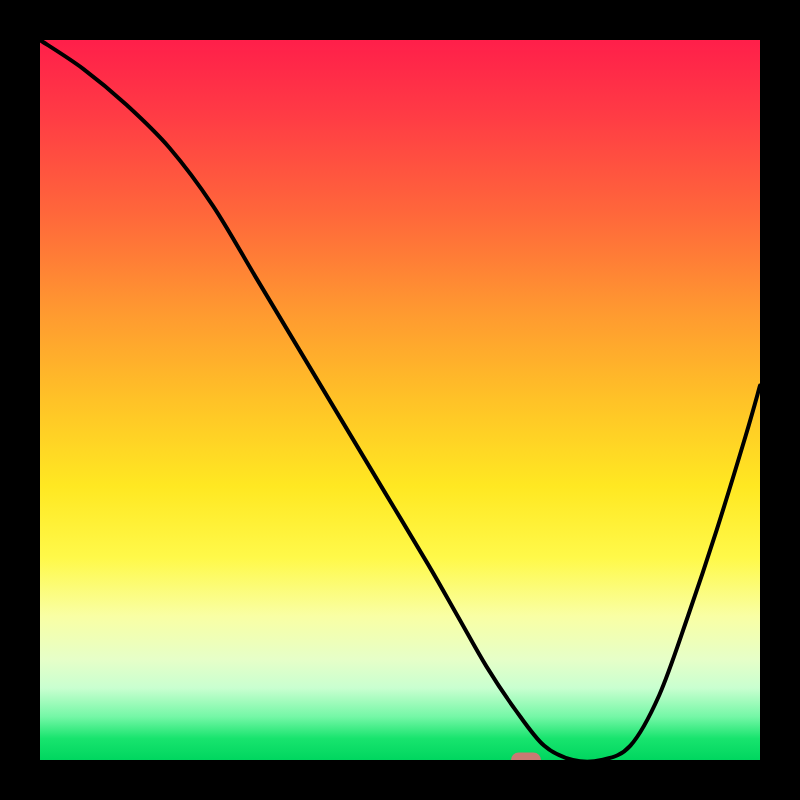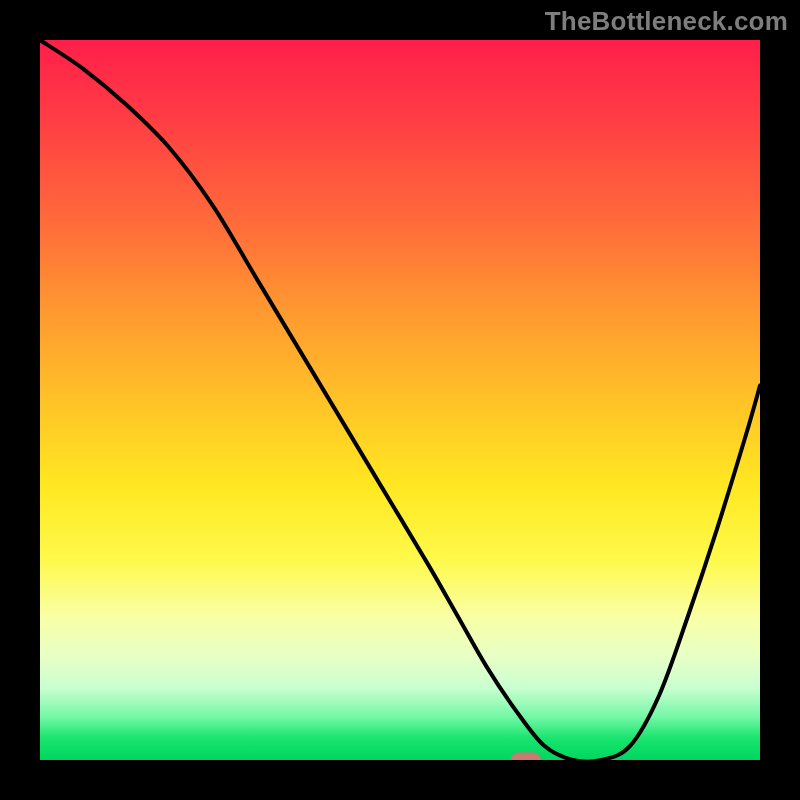--- a/index.html
+++ b/index.html
@@ -21,21 +21,20 @@
       #18e46e 97%,
       #00d65f 100%)}
     .curve-svg{position:absolute;inset:0;z-index:2}
     .marker{position:absolute;width:30px;height:15px;border-radius:8px;background:#c97a73;z-index:2;transform:translate(-50%,-50%)}
   </style>
 </head>
 <body>
 
 <div class="frame">
 
-  <div class="watermark">TheBottleneck.com</div>
 
   <div class="plot">
     <div class="gradient"></div>
 
     <svg class="curve-svg" viewBox="0 0 720 720" preserveAspectRatio="none">
       <path id="curve-path" d="M 0,0 C 7.199999999999999,4.800000000000011 28.799999999999997,18.000000000000078 43.199999999999996,28.800000000000068 C 57.599999999999994,39.60000000000006 71.99999999999999,51.599999999999966 86.39999999999999,64.79999999999995 C 100.8,77.99999999999994 115.19999999999999,91.19999999999999 129.6,108 C 144,124.80000000000001 158.39999999999998,144.00000000000003 172.79999999999998,165.60000000000002 C 187.2,187.20000000000002 201.6,213.59999999999997 216,237.59999999999997 C 230.4,261.59999999999997 244.79999999999998,285.6 259.2,309.6 C 273.59999999999997,333.6 288,357.6 302.4,381.6 C 316.79999999999995,405.6 331.19999999999993,429.6 345.59999999999997,453.6 C 360,477.6 376.8,505.20000000000005 388.8,525.6 C 400.8,546 408,559.2 417.59999999999997,576 C 427.19999999999993,592.8 436.79999999999995,610.8 446.4,626.4 C 456,642 465.6,656.4 475.20000000000005,669.6 C 484.80000000000007,682.8000000000001 494.4,697.2 503.99999999999994,705.6 C 513.5999999999999,714 523.1999999999999,717.6 532.8,720 C 542.4,722.4 552,722.4 561.6,720 C 571.2,717.6 580.8,716.4 590.4,705.6 C 600,694.8000000000001 609.6,676.8000000000001 619.2,655.2 C 628.8000000000001,633.6 638.4,603.6 648,576 C 657.6,548.4 667.1999999999999,519.6 676.8,489.6 C 686.4,459.6 698.4,420 705.6,396 C 712.8000000000001,372 717.6,354 720,345.59999999999997" fill="none" stroke="#000" stroke-width="4" stroke-linejoin="round" stroke-linecap="round"></path>
     </svg>
 
     <div id="marker" class="marker" style="left: 486px; top: 720px;"></div>
   </div>

